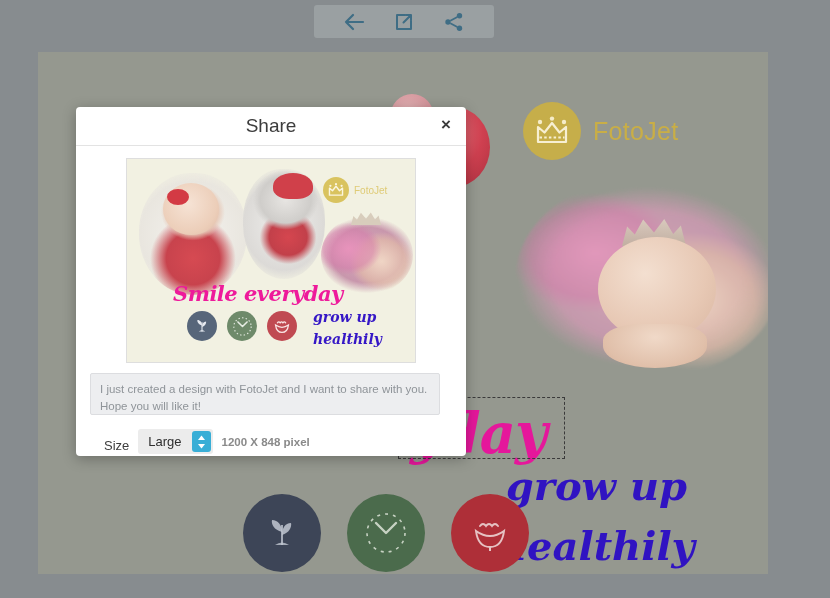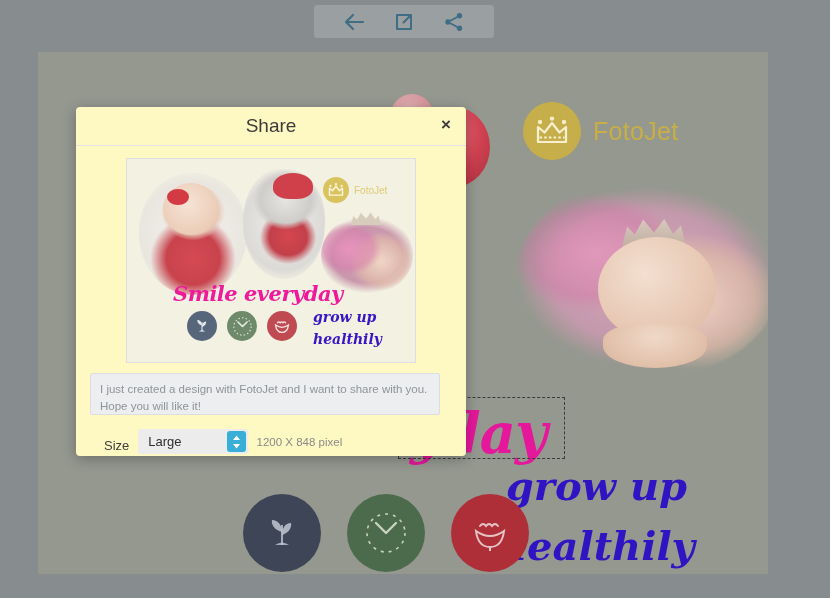--- a/index.html
+++ b/index.html
@@ -198,21 +198,21 @@
   .badge.red   { background: #ae2f38; }
   .badge svg { opacity: .85; }
 
   
   .dialog {
     position: absolute;
     left: 76px;
     top: 107px;
     width: 390px;
     height: 349px;
-    background: #fef9c3;
+    background: #ffffff;
     border-radius: 4px;
     box-shadow: 0 3px 14px rgba(0,0,0,.28);
     z-index: 50;
   }
   .dlg-header {
     position: relative;
     height: 38px;
     border-bottom: 1px solid #e3e3e3;
     display: flex;
     align-items: center;
@@ -374,21 +374,20 @@
   }
   .size-select {
     position: relative;
     display: flex;
     align-items: center;
     background: #ececec;
     border-radius: 3px;
     height: 25px;
     padding: 0 0 0 10px;
     cursor: pointer;
-    gap: 35px;
   }
   .size-value {
     font-size: 13px;
     color: #2e2e2e;
     padding-right: 10px;
   }
   .stepper {
     width: 19px;
     height: 21px;
     background: #39aed6;
@@ -398,20 +397,21 @@
     flex-direction: column;
     align-items: center;
     justify-content: center;
     gap: 2px;
   }
   .stepper svg { display: block; }
   .size-px {
     font-size: 11.5px;
     color: #8a8a8a;
     margin-left: 9px;
+    font-weight: bold;
   }
   .fb-btn {
     margin-left: auto;
     width: 130px;
     height: 28px;
     background: #4e6fc4;
     border-radius: 3px;
     display: flex;
     align-items: center;
     cursor: pointer;

